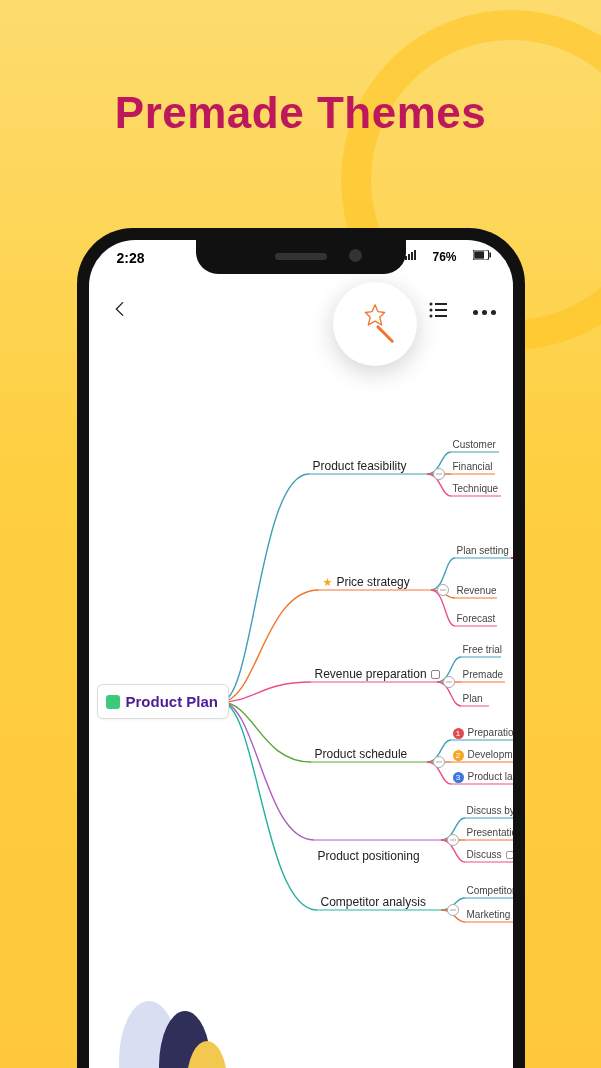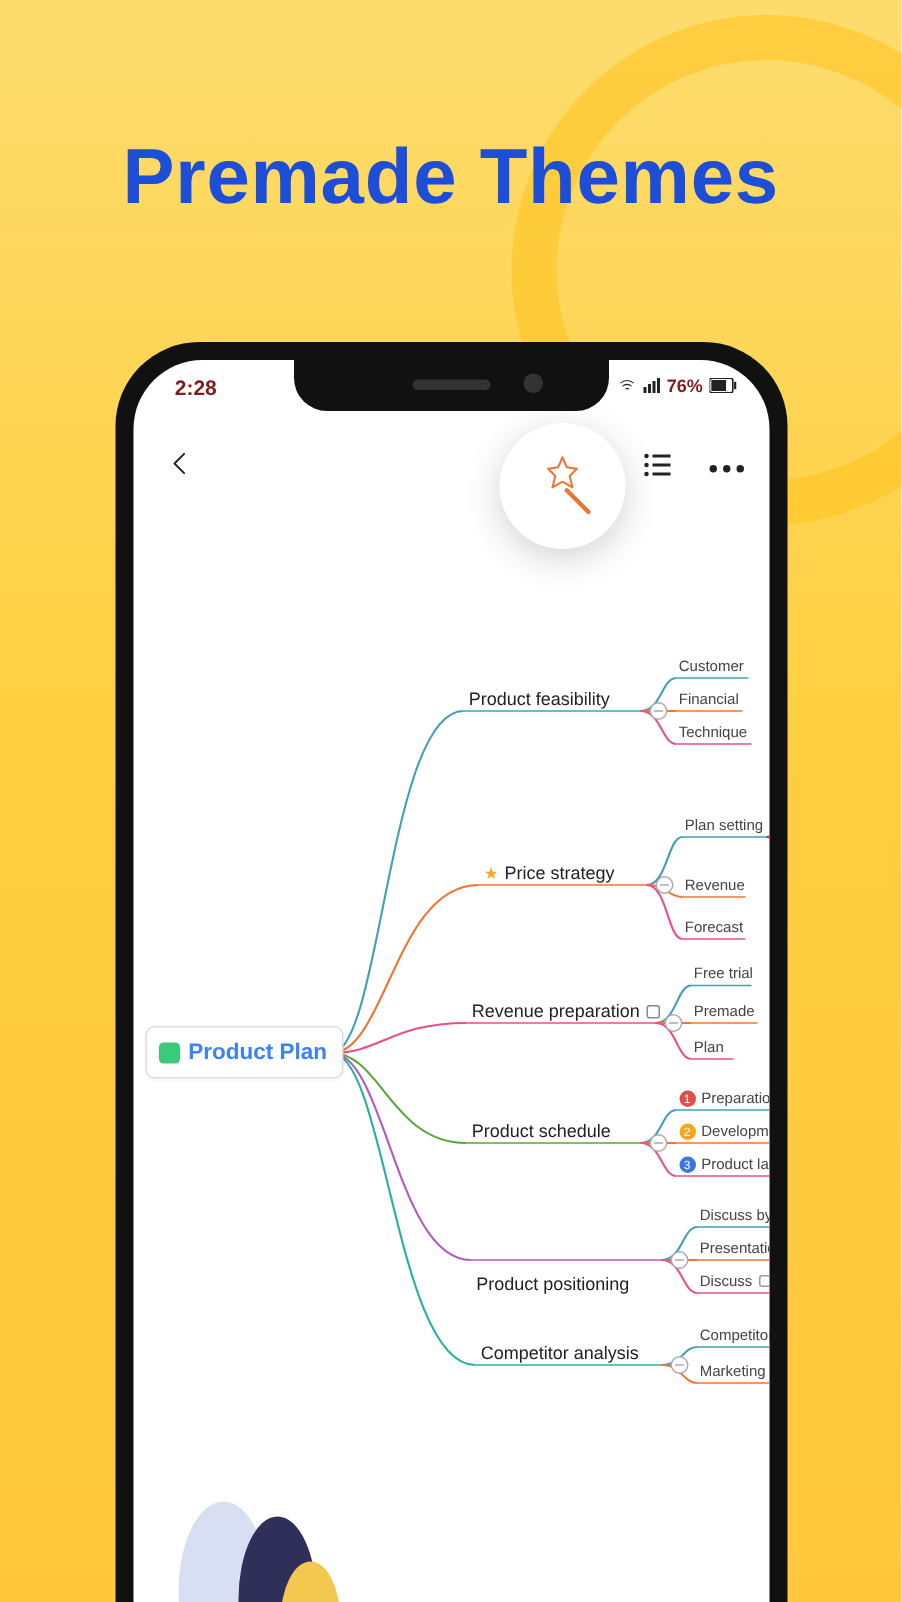--- a/index.html
+++ b/index.html
@@ -1,44 +1,44 @@
 <!DOCTYPE html>
 <html><head>
 <meta charset="utf-8">
 <style>
   *{box-sizing:border-box;margin:0;padding:0;font-family:-apple-system,Helvetica,Arial,sans-serif;}
   body{width:601px;height:1068px;background:linear-gradient(180deg,#fddc6e 0%,#fecf40 45%,#fec83a 100%);position:relative;overflow:hidden;}
   .bg-circle{position:absolute;top:10px;right:-80px;width:340px;height:340px;border:30px solid rgba(255,195,30,.55);border-radius:50%;}
   .headline-wrap{position:absolute;top:82px;left:0;right:0;text-align:center;}
-  .headline{font-size:52px;font-weight:800;color:#1d4ed8;letter-spacing:.5px;display:inline-block;position:relative;padding:6px 4px;}
+  .headline{font-size:44px;font-weight:800;color:#be185d;letter-spacing:.5px;display:inline-block;position:relative;padding:6px 4px;}
 
   
   .phone{position:absolute;left:50%;transform:translateX(-50%);top:228px;width:448px;height:900px;border-radius:56px;background:#111;padding:12px;}
   .phone-inner{width:100%;height:100%;border-radius:46px;background:#fff;position:relative;overflow:hidden;}
   .notch{position:absolute;top:0;left:50%;transform:translateX(-50%);width:210px;height:34px;background:#111;border-radius:0 0 22px 22px;z-index:5;}
   .notch::before{content:"";position:absolute;left:50%;top:13px;transform:translateX(-50%);width:52px;height:7px;background:#333;border-radius:5px;}
   .notch::after{content:"";position:absolute;right:44px;top:9px;width:13px;height:13px;background:#333;border-radius:50%;}
 
-  .status-bar{position:absolute;top:8px;left:0;right:0;height:26px;font-size:14px;font-weight:600;color:#7f1d1d;z-index:2;}
+  .status-bar{position:absolute;top:8px;left:0;right:0;height:26px;font-size:14px;font-weight:600;color:#000000;z-index:2;}
   .status-time{position:absolute;left:28px;top:2px;}
-  .status-right{position:absolute;right:22px;top:2px;display:flex;align-items:center;gap:4px;font-size:12px;}
+  .status-right{position:absolute;right:22px;top:2px;display:flex;align-items:flex-start;gap:16px;font-size:12px;}
   .sig{display:inline-flex;align-items:flex-end;gap:1px;}
   .sig span{width:2px;background:#222;display:inline-block;}
 
   .top-bar{position:absolute;top:44px;left:0;right:0;height:70px;}
   .back-btn{position:absolute;left:20px;top:14px;width:28px;height:28px;}
   .back-btn svg{width:22px;height:22px;}
   .list-btn{position:absolute;right:58px;top:14px;width:28px;height:28px;}
   .more-btn{position:absolute;right:14px;top:14px;width:28px;height:28px;display:flex;align-items:center;justify-content:center;gap:4px;}
   .more-btn span{width:5px;height:5px;background:#222;border-radius:50%;}
   .wand-fab{position:absolute;right:96px;top:-2px;width:84px;height:84px;border-radius:50%;background:#fff;box-shadow:0 6px 24px rgba(0,0,0,.18);display:flex;align-items:center;justify-content:center;}
 
   
   .canvas{position:absolute;top:150px;left:0;right:0;bottom:0;}
-  .root-node{position:absolute;left:8px;top:294px;background:#fff;border:1px solid #ddd;border-radius:6px;padding:8px 10px 8px 8px;font-size:15px;font-weight:800;color:#3b82f6;display:flex;align-items:center;gap:6px;box-shadow:0 1px 3px rgba(0,0,0,.05);}
+  .root-node{position:absolute;left:8px;top:294px;background:#fff;border:1px solid #ddd;border-radius:6px;padding:8px 10px 8px 8px;font-size:15px;font-weight:800;color:#4c1d95;display:flex;align-items:center;gap:6px;box-shadow:0 1px 3px rgba(0,0,0,.05);}
   .root-ic{width:14px;height:14px;background:#3bc97a;border-radius:3px;}
 
   .branch-label{position:absolute;font-size:12px;font-weight:400;color:#222;white-space:nowrap;}
   .branch-label .star{color:#f5a623;margin-right:4px;font-size:11px;}
   .branch-label .mini-ic{display:inline-block;width:9px;height:9px;border:1px solid #888;border-radius:2px;margin-left:4px;vertical-align:middle;}
 
   .leaf{position:absolute;font-size:10px;color:#444;white-space:nowrap;padding-bottom:1px;}
   .leaf .num{display:inline-block;width:11px;height:11px;border-radius:50%;color:#fff;font-size:8px;line-height:11px;text-align:center;margin-right:4px;vertical-align:middle;}
   .leaf .mic{display:inline-block;width:8px;height:8px;border:1px solid #999;border-radius:2px;margin-left:4px;vertical-align:middle;}
 

